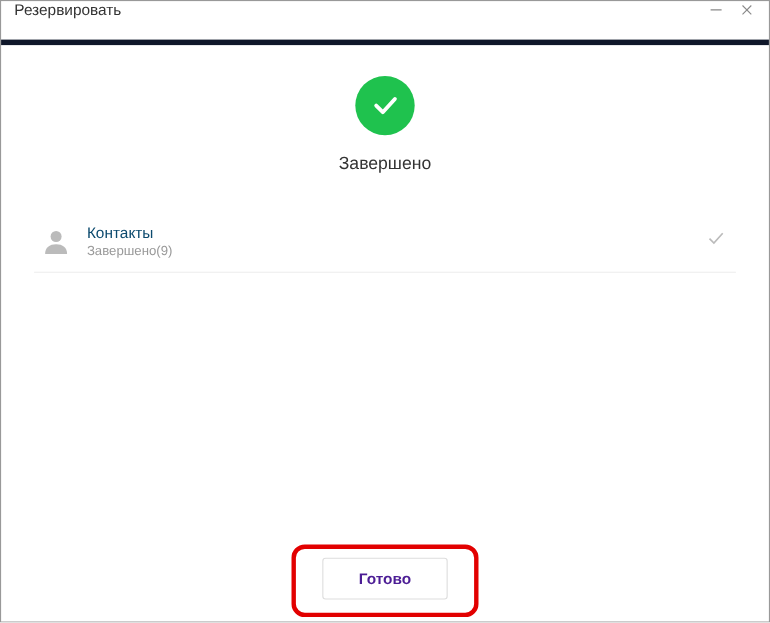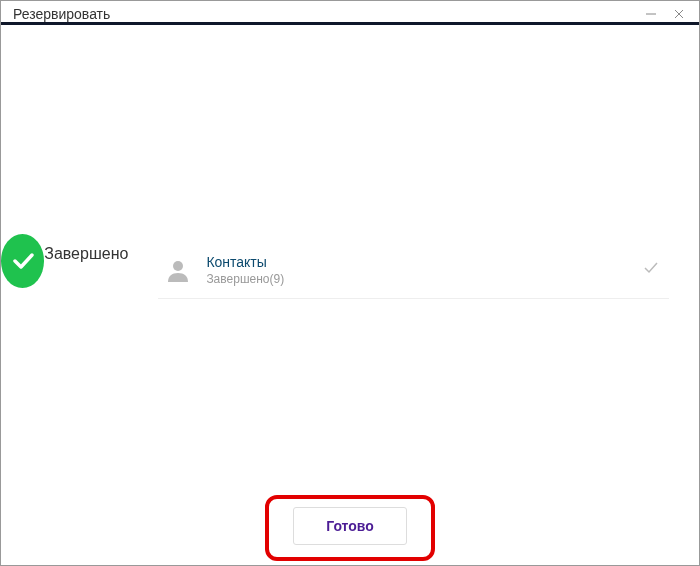--- a/index.html
+++ b/index.html
@@ -16,25 +16,25 @@
     }
     .window {
       width: 100%;
       height: 100%;
       border: 1px solid #999;
       background: #fff;
       display: flex;
       flex-direction: column;
     }
     .titlebar {
-      height: 24px;
+      height: 40px;
       display: flex;
-      align-items: flex-end;
+      align-items: flex-start;
       padding: 0 12px;
-      border-bottom: 3px solid #0f172a;
+      border-bottom: 5px solid #0f172a;
     }
     .titlebar-title {
       font-size: 14px;
       color: #333;
       flex: 1;
     }
     .titlebar-controls {
       display: flex;
       gap: 12px;
       align-items: center;
@@ -44,20 +44,21 @@
       height: 16px;
       display: flex;
       align-items: center;
       justify-content: center;
       cursor: pointer;
       color: #888;
     }
     .content {
       flex: 1;
       display: flex;
+      flex-direction: column;
       align-items: center;
       padding-top: 28px;
     }
     .success-icon {
       width: 54px;
       height: 54px;
       border-radius: 50%;
       background: #1fc24e;
       display: flex;
       align-items: center;

